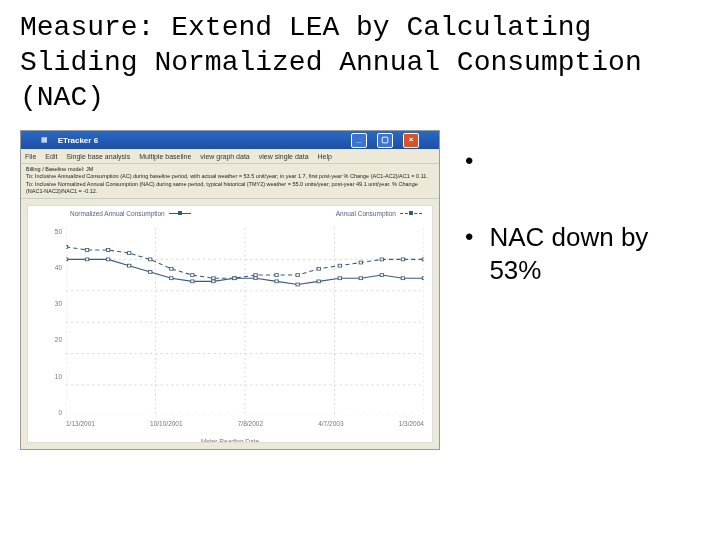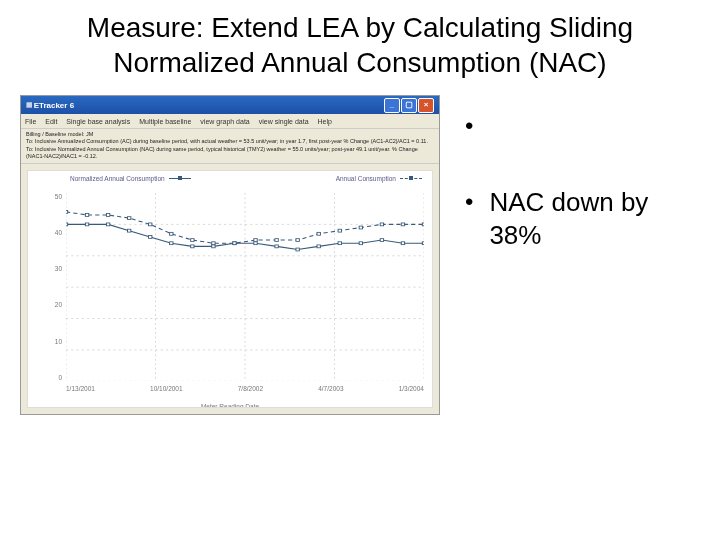--- a/index.html
+++ b/index.html
@@ -6,24 +6,24 @@
     margin: 0;
     padding: 10px 20px;
     width: 720px;
     height: 540px;
     box-sizing: border-box;
     font-family: Arial, sans-serif;
     background: #fff;
   }
   .slide-title {
     font-size: 28px;
-    text-align: center;
     margin: 0 0 15px 0;
     font-weight: normal;
     line-height: 1.25;
+    font-family: Liberation Mono, monospace;
   }
   .content-row {
     display: flex;
     gap: 25px;
     align-items: flex-start;
   }
   .screenshot {
     width: 420px;
     height: 320px;
     border: 1px solid #999;
@@ -34,22 +34,22 @@
     display: flex;
     flex-direction: column;
     box-sizing: border-box;
   }
   .titlebar {
     height: 18px;
     background: linear-gradient(#2a6ac1,#1d4fa8);
     color: #fff;
     display: flex;
     align-items: center;
-    padding: 0 5px;
-    gap: 1px;
+    padding: 0 20px;
+    gap: 10px;
   }
   .titlebar .title-text { flex: 1; font-size: 8px; font-weight: bold; }
   .wc-btn {
     width: 14px; height: 13px;
     background: #3b74d4;
     border: 1px solid #fff;
     border-radius: 2px;
     color: #fff;
     font-size: 8px;
     line-height: 11px;
@@ -248,18 +248,18 @@
     </div>
   </div>
 
   <div class="bullets">
     <ul>
       <li>
         <span class="dot">•</span>
       </li>
       <li>
         <span class="dot">•</span>
-        <span>NAC down by 38%</span>
+        <span>NAC down by 53%</span>
       </li>
     </ul>
   </div>
 
 </div>
 
 </body></html>

